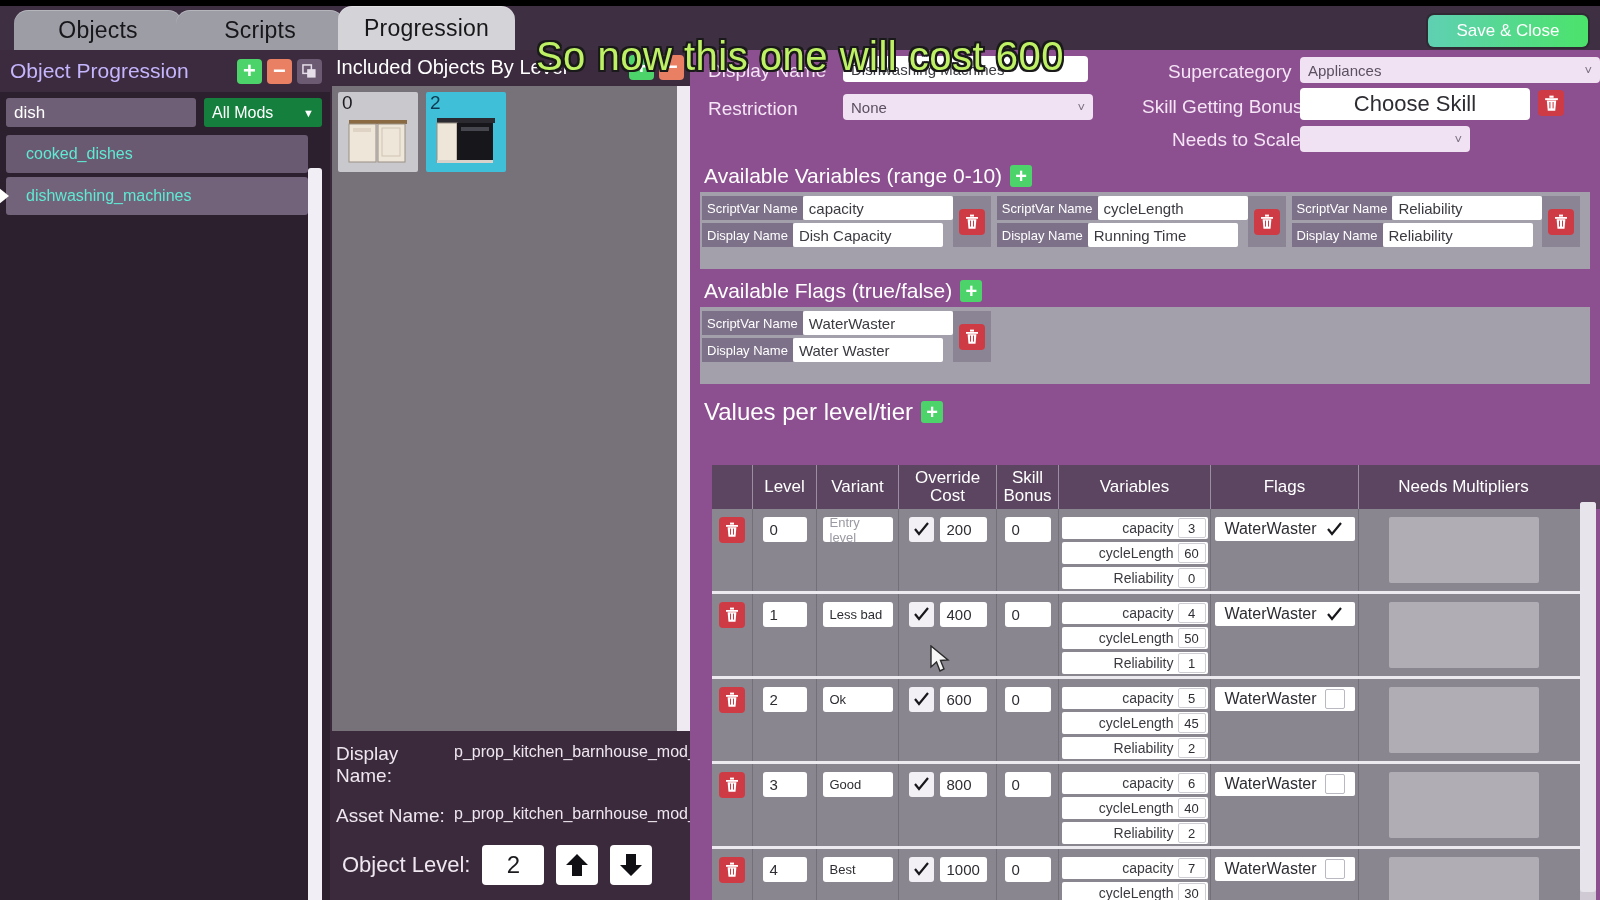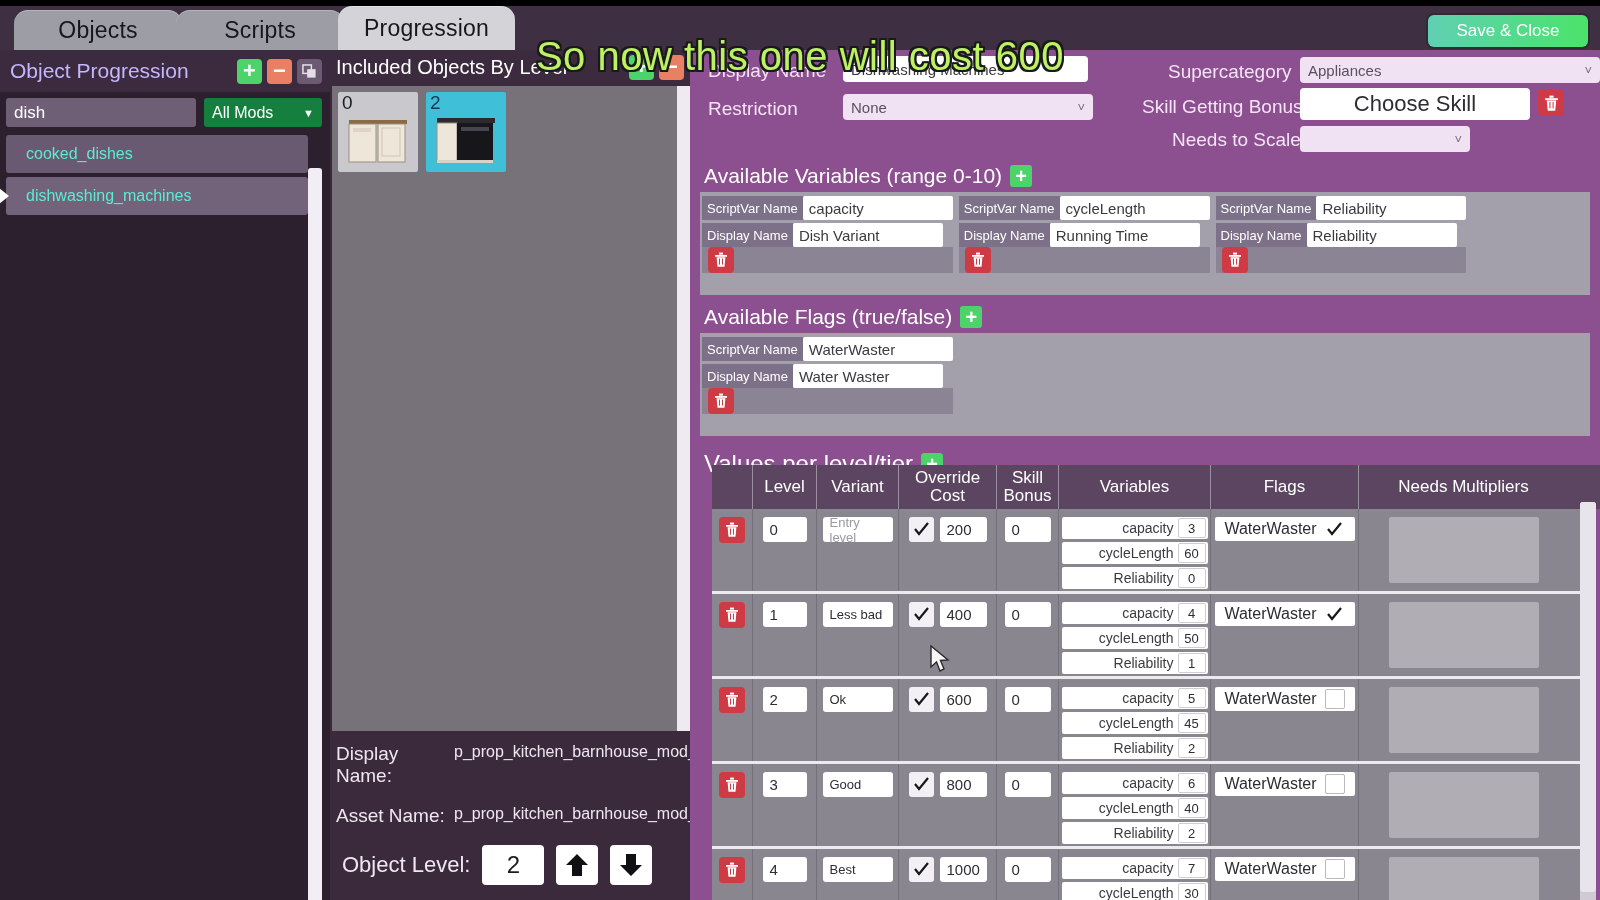--- a/index.html
+++ b/index.html
@@ -191,21 +191,21 @@
 
   .sect-title {
     color: #ffffff; font-size: 21px; display: flex; align-items: center; gap: 8px;
   }
   .plus-sm {
     width: 22px; height: 22px; background: #4cd46b; border-radius: 3px;
     display: flex; align-items: center; justify-content: center;
     color: #fff; font-size: 20px; font-weight: 700; line-height: 1;
   }
   .varsband { background: #a3a0ab; padding: 4px 2px 4px 2px; display: flex; gap: 6px; }
-  .varcard { display: flex; flex-direction: column; }
+  .varcard { display: flex; }
   .varfields { display: flex; flex-direction: column; gap: 3px; }
   .vfrow { display: flex; align-items: center; }
   .vflab {
     background: #7d7189; color: #fff; font-size: 13px;
     height: 24px; display: flex; align-items: center; padding: 0 5px;
   }
   .vfval {
     background: #fff; height: 24px; width: 150px;
     display: flex; align-items: center; padding: 0 6px;
     color: #3a3a40; font-size: 15px; border-radius: 2px;
@@ -461,21 +461,21 @@
       </div>
       <div class="varsband" id="vars-band">
           <div class="varcard">
             <div class="varfields">
               <div class="vfrow">
                 <div class="vflab">ScriptVar Name</div>
                 <div class="vfval">capacity</div>
               </div>
               <div class="vfrow">
                 <div class="vflab">Display Name</div>
-                <div class="vfval">Dish Variant</div>
+                <div class="vfval">Dish Capacity</div>
               </div>
             </div>
             <div class="vartrash">
               <div class="trash">
                 <svg width="14" height="16" viewBox="0 0 14 16">
                   <rect x="1" y="3" width="12" height="1.8" fill="#fff"></rect>
                   <rect x="5" y="0.6" width="4" height="2" fill="#fff"></rect>
                   <path d="M2.6 5.2h8.8l-.9 9.6H3.5z" fill="#fff"></path>
                   <rect x="5" y="6.6" width="1" height="6" fill="#cf3b44"></rect>
                   <rect x="8" y="6.6" width="1" height="6" fill="#cf3b44"></rect>

